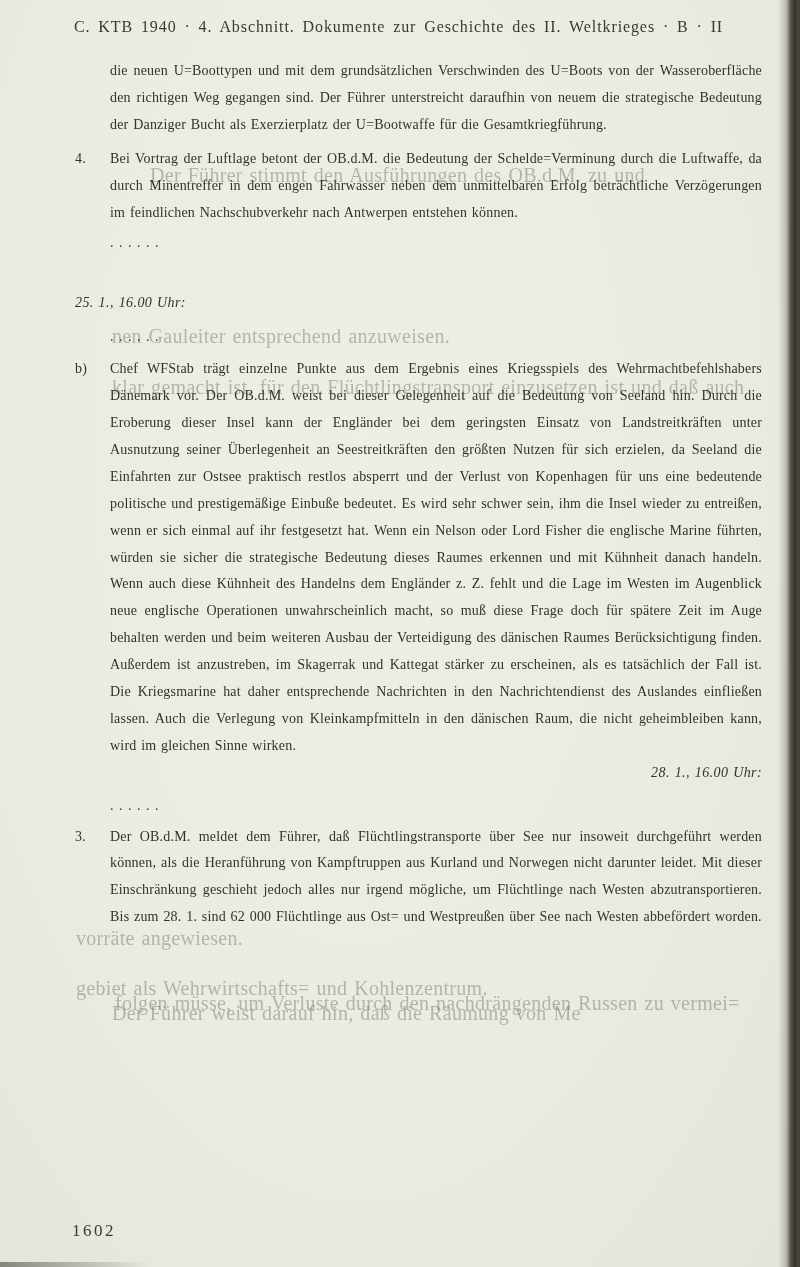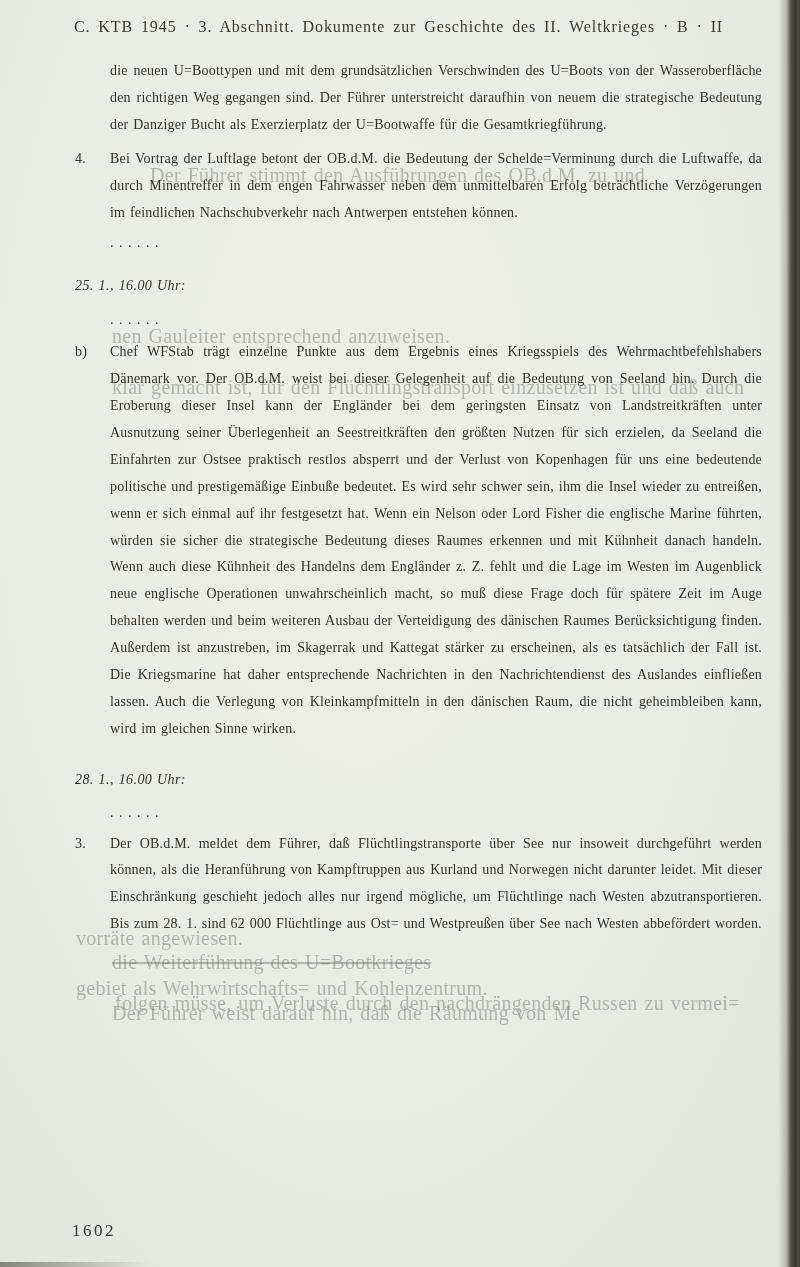--- a/index.html
+++ b/index.html
@@ -41,49 +41,48 @@
 </head>
 <body>
 
 <div class="page">
 
   <div class="bleed">
     <div class="bl" style="left:150px;top:164px;">Der Führer stimmt den Ausführungen des OB.d.M. zu und</div>
     <div class="bl" style="left:112px;top:325px;">nen Gauleiter entsprechend anzuweisen.</div>
     <div class="bl" style="left:112px;top:376px;font-family:Liberation Serif, serif;">klar gemacht ist, für den Flüchtlingstransport einzusetzen ist und daß auch</div>
     <div class="bl" style="left:76px;top:927px;">vorräte angewiesen.</div>
-    <div class="bl strike" style="left:112px;top:951px;">die Weiterführung des U=Bootkrieges</div>
     <div class="bl" style="left:76px;top:977px;">gebiet als Wehrwirtschafts= und Kohlenzentrum.</div>
     <div class="bl" style="left:112px;top:1002px;font-family:Liberation Serif, serif;">Der Führer weist darauf hin, daß die Räumung von Me</div>
     <div class="bl" style="left:76px;top:992px;margin-left:39px;">folgen müsse, um Verluste durch den nachdrängenden Russen zu vermei=</div>
   </div>
 
-  <div class="running-header">C. KTB 1945 · 3. Abschnitt. Dokumente zur Geschichte des II. Weltkrieges · B · II</div>
+  <div class="running-header">C. KTB 1940 · 4. Abschnitt. Dokumente zur Geschichte des II. Weltkrieges · B · II</div>
 
   <div class="body-col">
 
     <p style="margin:0;">die neuen U=Boottypen und mit dem grundsätzlichen Verschwinden des U=Boots von der Wasseroberfläche den richtigen Weg gegangen sind. Der Führer unterstreicht daraufhin von neuem die strategische Bedeutung der Danziger Bucht als Exerzierplatz der U=Bootwaffe für die Gesamtkriegführung.</p>
 
     <div class="hang" style="margin-top:7px;">
       <span class="label">4.</span>
       <span>Bei Vortrag der Luftlage betont der OB.d.M. die Bedeutung der Schelde=Verminung durch die Luftwaffe, da durch Minentreffer in dem engen Fahrwasser neben dem unmittelbaren Erfolg beträchtliche Verzögerungen im feindlichen Nachschubverkehr nach Antwerpen entstehen können.</span>
     </div>
 
     <div class="dots" style="margin-top:4px;">......</div>
 
-    <div class="date" style="margin-top:16px;">25. 1., 16.00 Uhr:</div>
+    <div class="date" style="margin-top:33px;">25. 1., 16.00 Uhr:</div>
 
     <div class="dots" style="margin-top:7px;">......</div>
 
     <div class="hang" style="margin-top:5px;">
       <span class="label">b)</span>
       <span>Chef WFStab trägt einzelne Punkte aus dem Ergebnis eines Kriegsspiels des Wehrmachtbefehlshabers Dänemark vor. Der OB.d.M. weist bei dieser Gelegenheit auf die Bedeutung von Seeland hin. Durch die Eroberung dieser Insel kann der Engländer bei dem geringsten Einsatz von Landstreitkräften unter Ausnutzung seiner Überlegenheit an Seestreitkräften den größten Nutzen für sich erzielen, da Seeland die Einfahrten zur Ostsee praktisch restlos absperrt und der Verlust von Kopenhagen für uns eine bedeutende politische und prestigemäßige Einbuße bedeutet. Es wird sehr schwer sein, ihm die Insel wieder zu entreißen, wenn er sich einmal auf ihr festgesetzt hat. Wenn ein Nelson oder Lord Fisher die englische Marine führten, würden sie sicher die strategische Bedeutung dieses Raumes erkennen und mit Kühnheit danach handeln. Wenn auch diese Kühnheit des Handelns dem Engländer z. Z. fehlt und die Lage im Westen im Augenblick neue englische Operationen unwahrscheinlich macht, so muß diese Frage doch für spätere Zeit im Auge behalten werden und beim weiteren Ausbau der Verteidigung des dänischen Raumes Berücksichtigung finden. Außerdem ist anzustreben, im Skagerrak und Kattegat stärker zu erscheinen, als es tatsächlich der Fall ist. Die Kriegsmarine hat daher entsprechende Nachrichten in den Nachrichtendienst des Auslandes einfließen lassen. Auch die Verlegung von Kleinkampfmitteln in den dänischen Raum, die nicht geheimbleiben kann, wird im gleichen Sinne wirken.</span>
     </div>
 
-    <div class="date" style="margin-top:24px;">28. 1., 16.00 Uhr:</div>
+    <div class="date" style="text-align:right;">28. 1., 16.00 Uhr:</div>
 
     <div class="dots" style="margin-top:6px;">......</div>
 
     <div class="hang" style="margin-top:4px;">
       <span class="label">3.</span>
       <span>Der OB.d.M. meldet dem Führer, daß Flüchtlingstransporte über See nur insoweit durchgeführt werden können, als die Heranführung von Kampftruppen aus Kurland und Norwegen nicht darunter leidet. Mit dieser Einschränkung geschieht jedoch alles nur irgend mögliche, um Flüchtlinge nach Westen abzutransportieren. Bis zum 28. 1. sind 62 000 Flüchtlinge aus Ost= und Westpreußen über See nach Westen abbefördert worden.</span>
     </div>
 
   </div>
 

